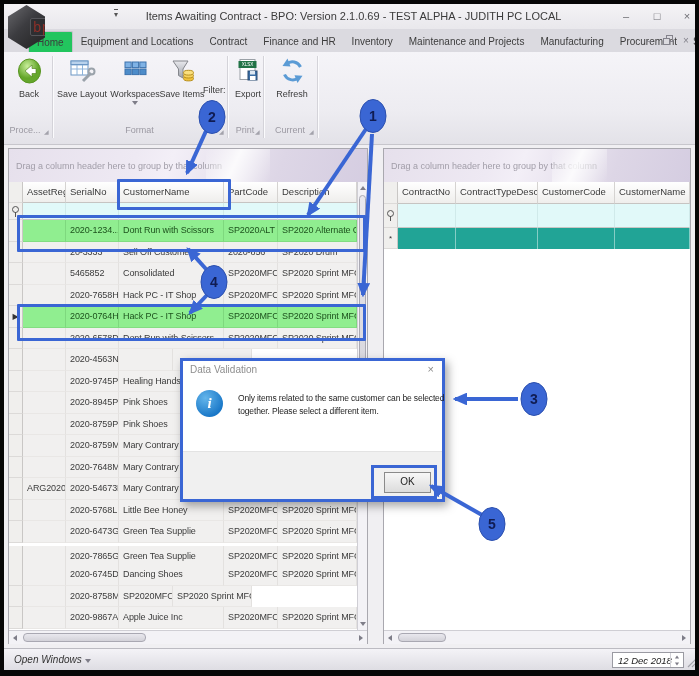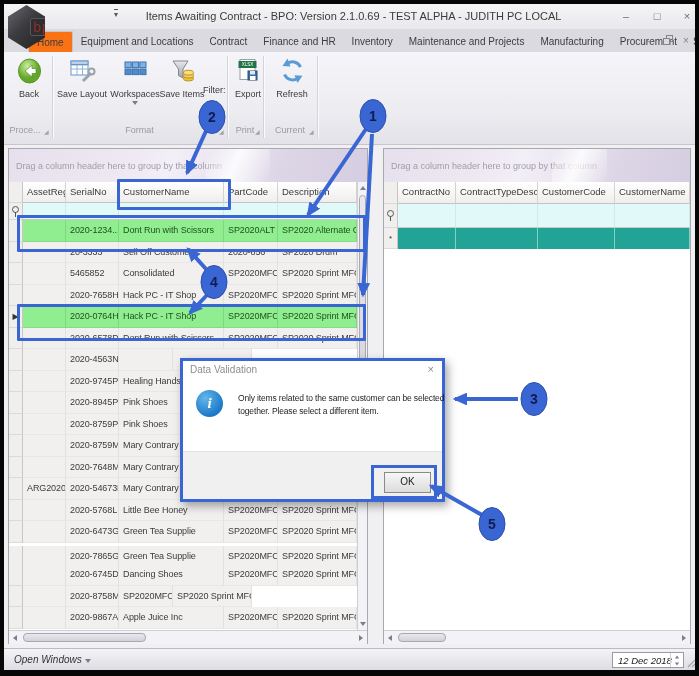--- a/index.html
+++ b/index.html
@@ -13,21 +13,21 @@
   .title-text{position:absolute;left:4px;top:0;width:100%;height:25px;line-height:25px;text-align:center;font-size:11px;color:#3b3b3b;}
   .logo{position:absolute;left:4px;top:1px;width:37px;height:44px;z-index:60;background:linear-gradient(135deg,#6a6a6e 0%,#3c3c40 45%,#222 100%);clip-path:polygon(50% 0,100% 26%,100% 74%,50% 100%,0 74%,0 26%);display:flex;align-items:center;justify-content:center;}
   .logo-text{font-size:14px;font-weight:normal;color:#8e2f28;letter-spacing:1px;background:#2e2e31;padding:0 2px;border:1px solid #55555a;border-radius:2px;margin-left:40px;}
   .qa{position:absolute;left:110px;top:5px;font-size:8px;color:#555;border-top:1px solid #555;line-height:9px;}
   .tb-btn{position:absolute;top:4px;width:24px;height:18px;text-align:center;font-size:11px;color:#6e6e74;line-height:17px;}
 
   
   .tabrow{position:absolute;left:0;top:25px;width:691px;height:23px;background:#DBDAE0;border-bottom:1px solid #cfced4;}
   .tabs{position:absolute;left:24px;top:2px;height:21px;display:flex;}
   .tab{height:21px;line-height:21px;padding:0 8px;font-size:10px;color:#3c3c3c;white-space:nowrap;}
-  .tab.active{background:#f97316;border:1px solid #c6c5cb;border-bottom:none;border-radius:2px 2px 0 0;}
+  .tab.active{background:#22c55e;border:1px solid #c6c5cb;border-bottom:none;border-radius:2px 2px 0 0;}
   .rib-winbtn{position:absolute;top:5px;width:16px;height:14px;text-align:center;font-size:10px;color:#84838c;line-height:13px;}
   .restore-icon{position:relative;display:inline-block;width:9px;height:9px;}
   .restore-icon::before{content:'';position:absolute;left:3px;top:0;width:5px;height:5px;border:1px solid #84838c;}
   .restore-icon::after{content:'';position:absolute;left:0;top:3px;width:5px;height:5px;border:1px solid #84838c;background:#dcdbe0;}
 
   
   .ribbon{position:absolute;left:0;top:48px;width:691px;height:92px;background:linear-gradient(#F5F4F8 0%,#EDECF1 65%,#E3E2E8 100%);border-bottom:1px solid #C7C6CC;}
   .rib-sep{position:absolute;top:4px;height:82px;width:1px;background:#D4D3D9;border-right:1px solid #fbfbfd;}
   .rbtn{position:absolute;top:5px;display:flex;flex-direction:column;align-items:center;}
   .ricon{width:27px;height:28px;display:flex;align-items:center;justify-content:center;}

